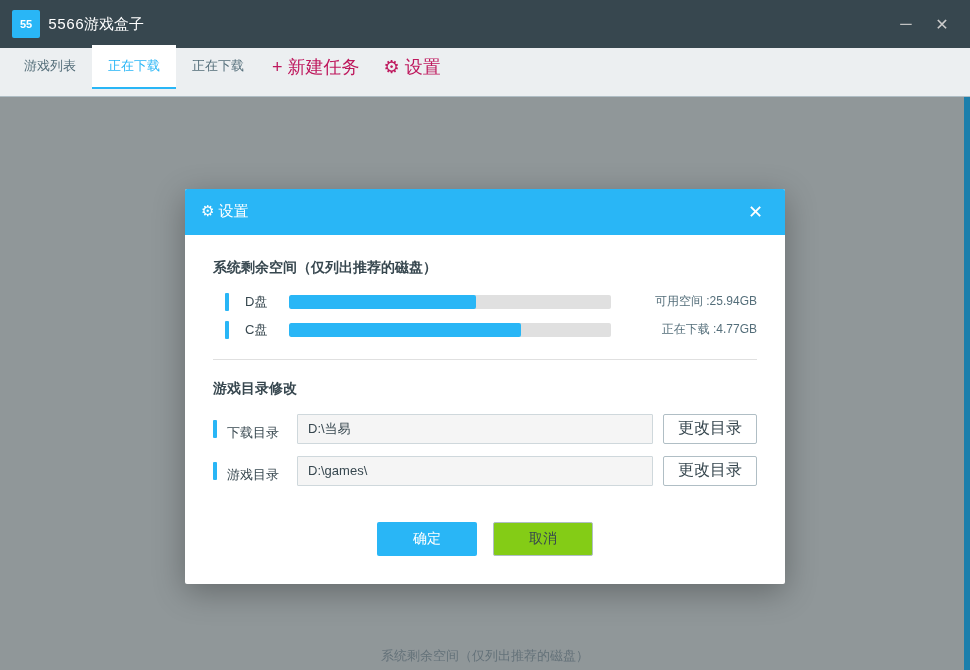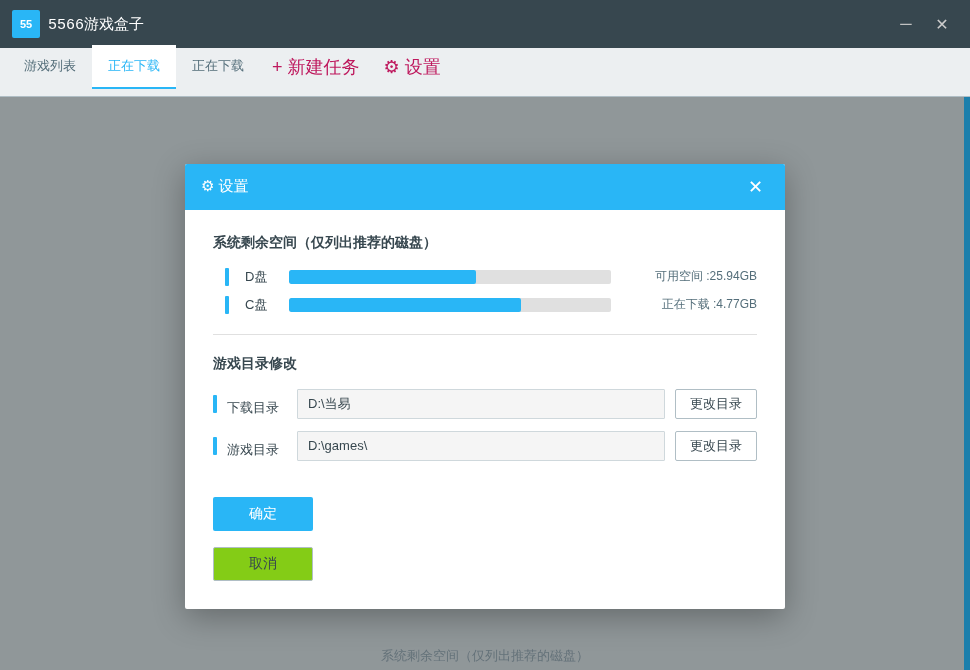--- a/index.html
+++ b/index.html
@@ -267,33 +267,32 @@
       color: #37474f;
       outline: none;
       border-radius: 1px;
     }
     .dir-btn {
       height: 30px;
       padding: 0 14px;
       background: #fff;
       border: 1px solid #b0bec5;
       color: #37474f;
-      font-size: 13px;
+      font-size: 16px;
       cursor: pointer;
       border-radius: 2px;
       flex-shrink: 0;
     }
 
     
     .dialog-actions {
       display: flex;
       justify-content: center;
       gap: 16px;
       margin-top: 36px;
-      flex-direction: column;
     }
     .btn-confirm {
       width: 100px;
       height: 34px;
       background: #29b6f6;
       border: none;
       color: #fff;
       font-size: 14px;
       cursor: pointer;
       border-radius: 2px;

